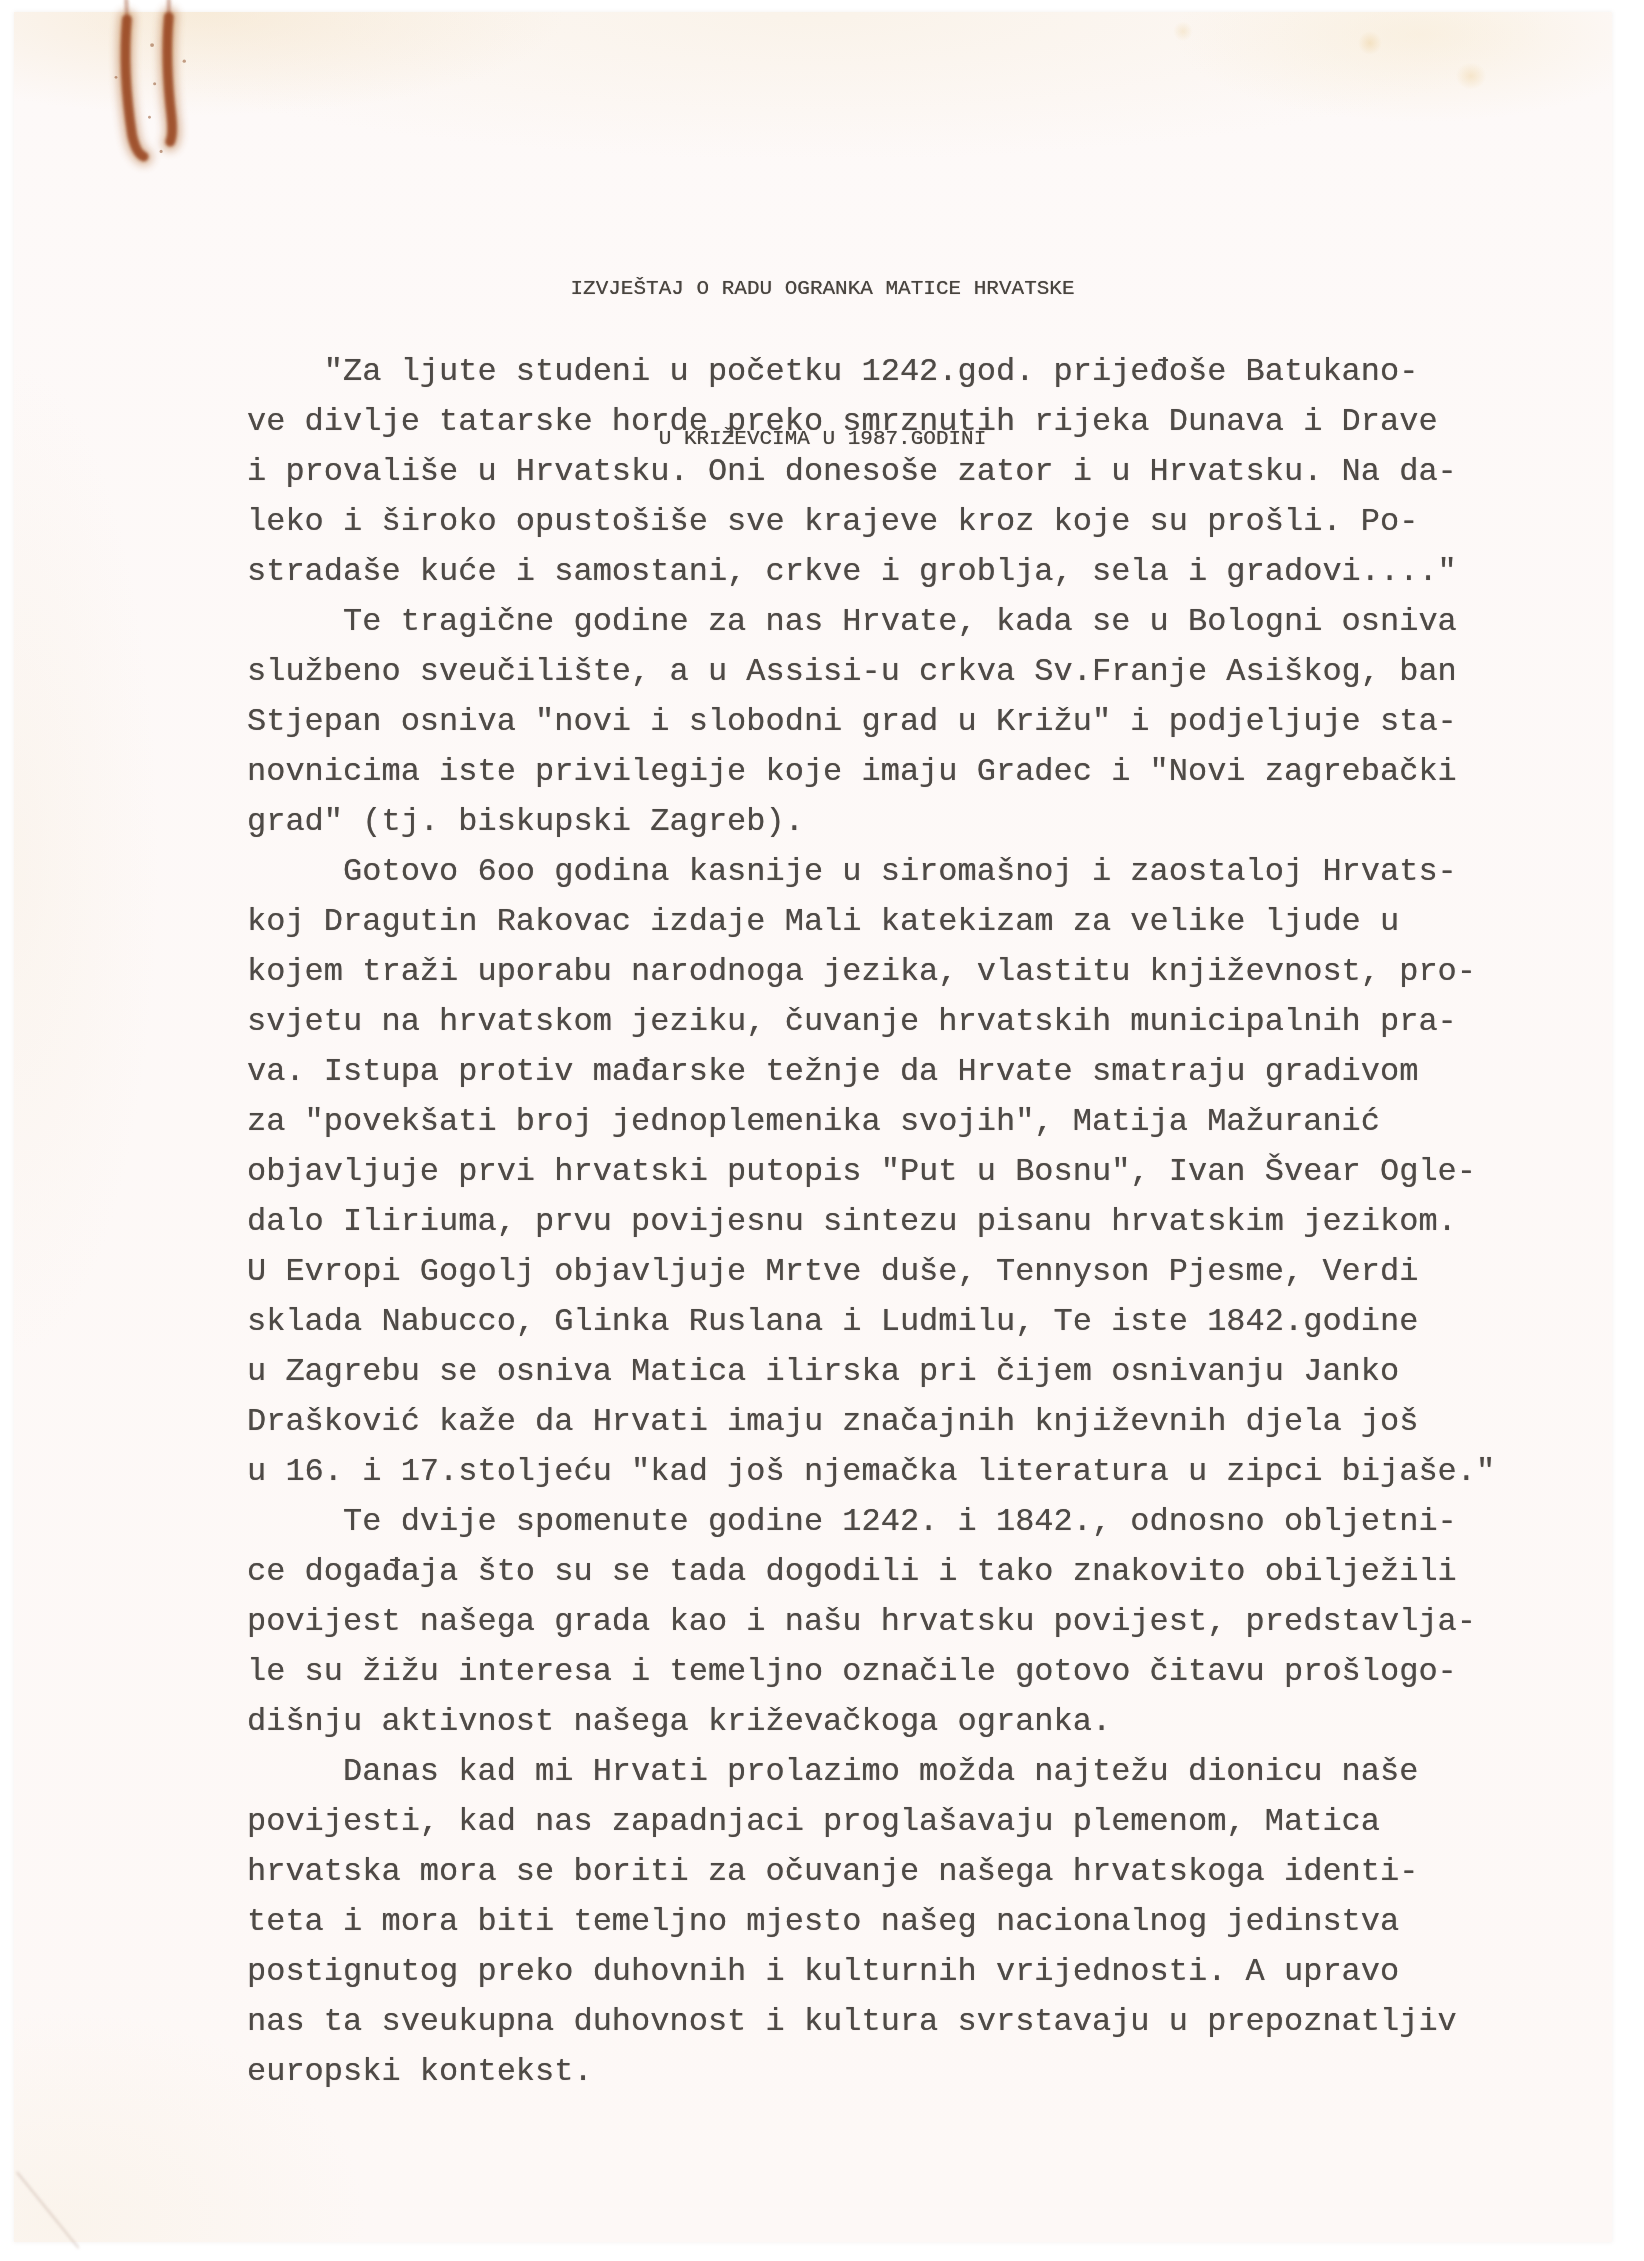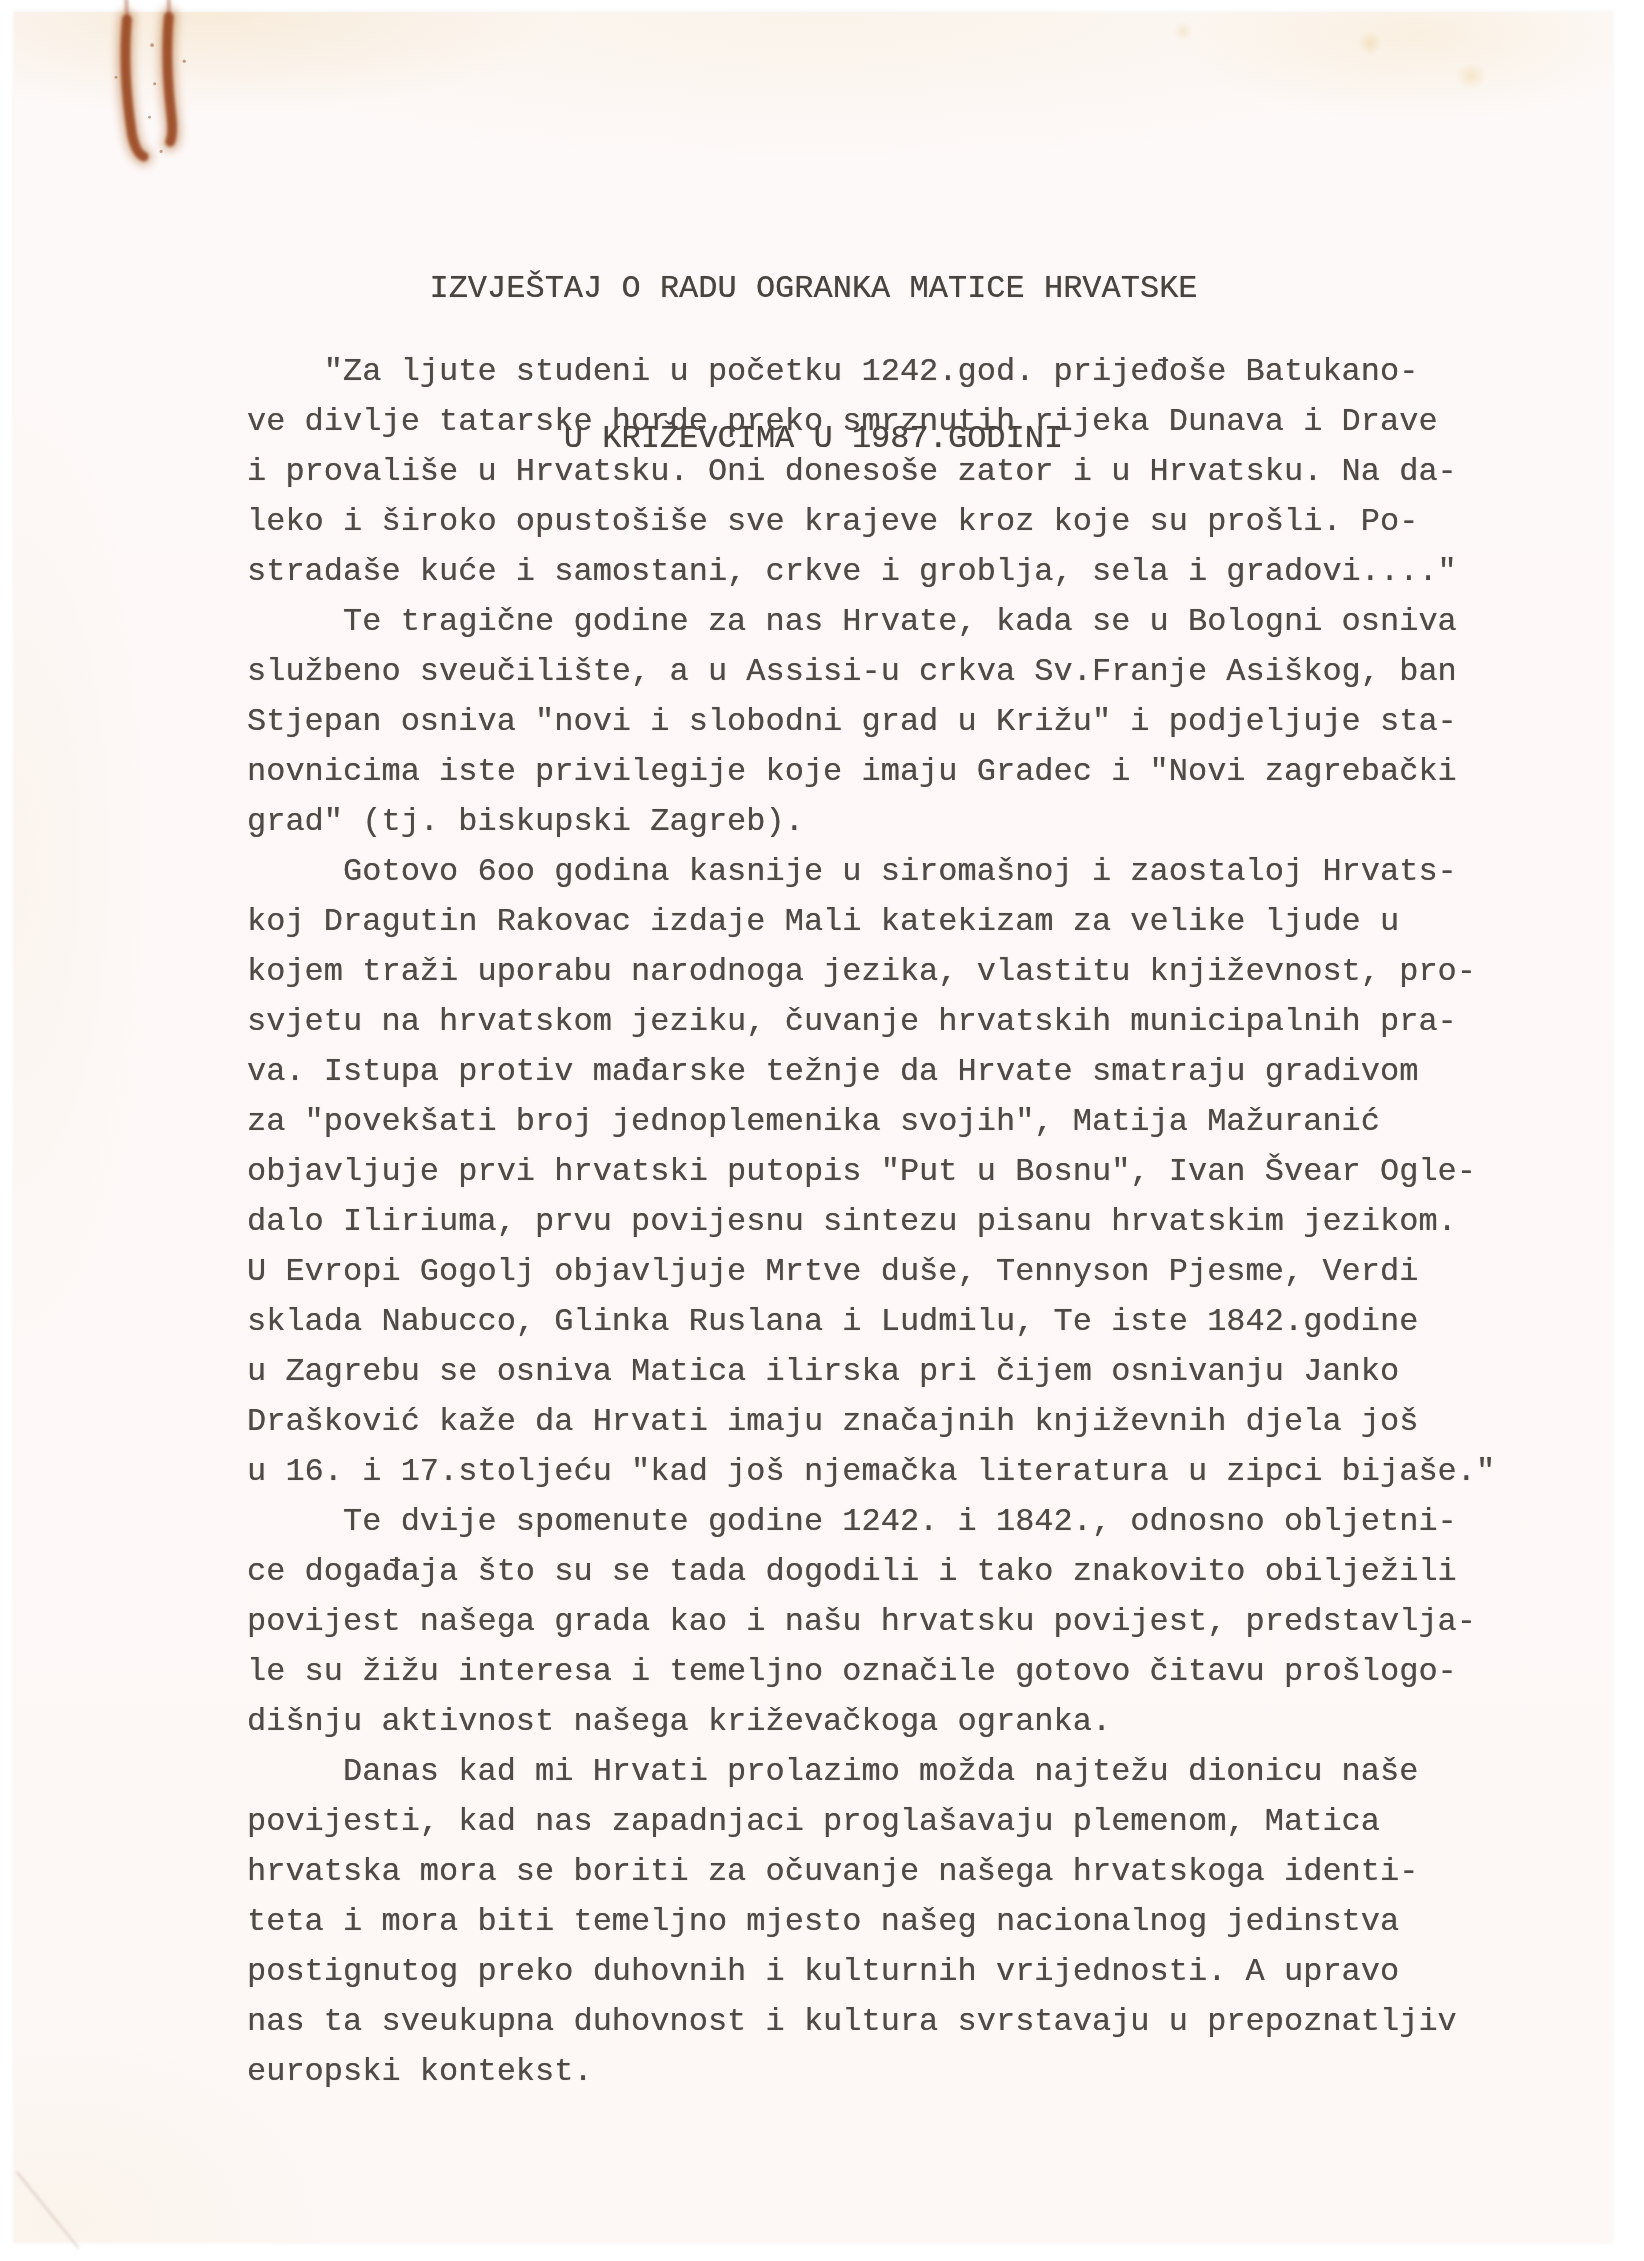--- a/index.html
+++ b/index.html
@@ -21,23 +21,23 @@
       radial-gradient(490px 335px at 3% 99%,  rgba(247,238,222,0.42), rgba(247,238,222,0) 62%),
       radial-gradient(17px 17px at 1356px 31px,  rgba(233,196,134,0.55), rgba(233,196,134,0) 70%),
       radial-gradient(22px 19.3px at 1457px 64px, rgba(236,203,146,0.45), rgba(236,203,146,0) 70%),
       radial-gradient(14px 14px at 1169px 19.3px,  rgba(236,206,152,0.40), rgba(236,206,152,0) 70%),
       linear-gradient(#fdf9f8,#fdf8f6);
     box-shadow:0 0 4.5px rgba(120,100,80,0.10);
   }
 
   
   .title {
-    position:absolute; left:152px; top:152px; width:1295px;
+    position:absolute; left:161px; top:152px; width:1295px;
     text-align:center;
-    font-size:32px; line-height:50px;
+    font-size:21px; line-height:50px;
     color:#48443f;
     text-shadow:0 0 0.7px rgba(72,64,58,0.75);
     white-space:pre;
   }
   .body {
     position:absolute; left:233px; top:335px; width:1327px;
     font-size:32px; line-height:50px;
     color:#4e4a46;
     text-shadow:0 0 0.7px rgba(74,66,60,0.70);
     white-space:pre;

